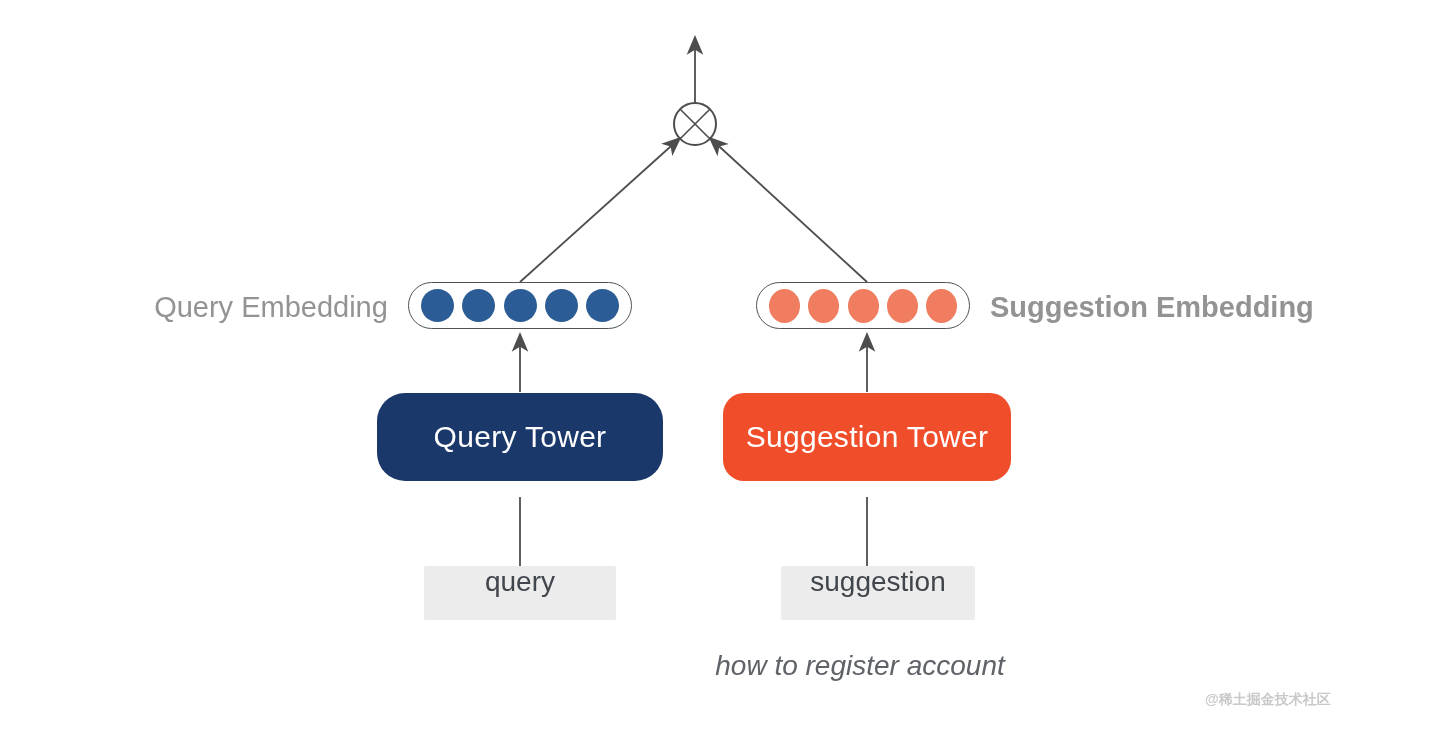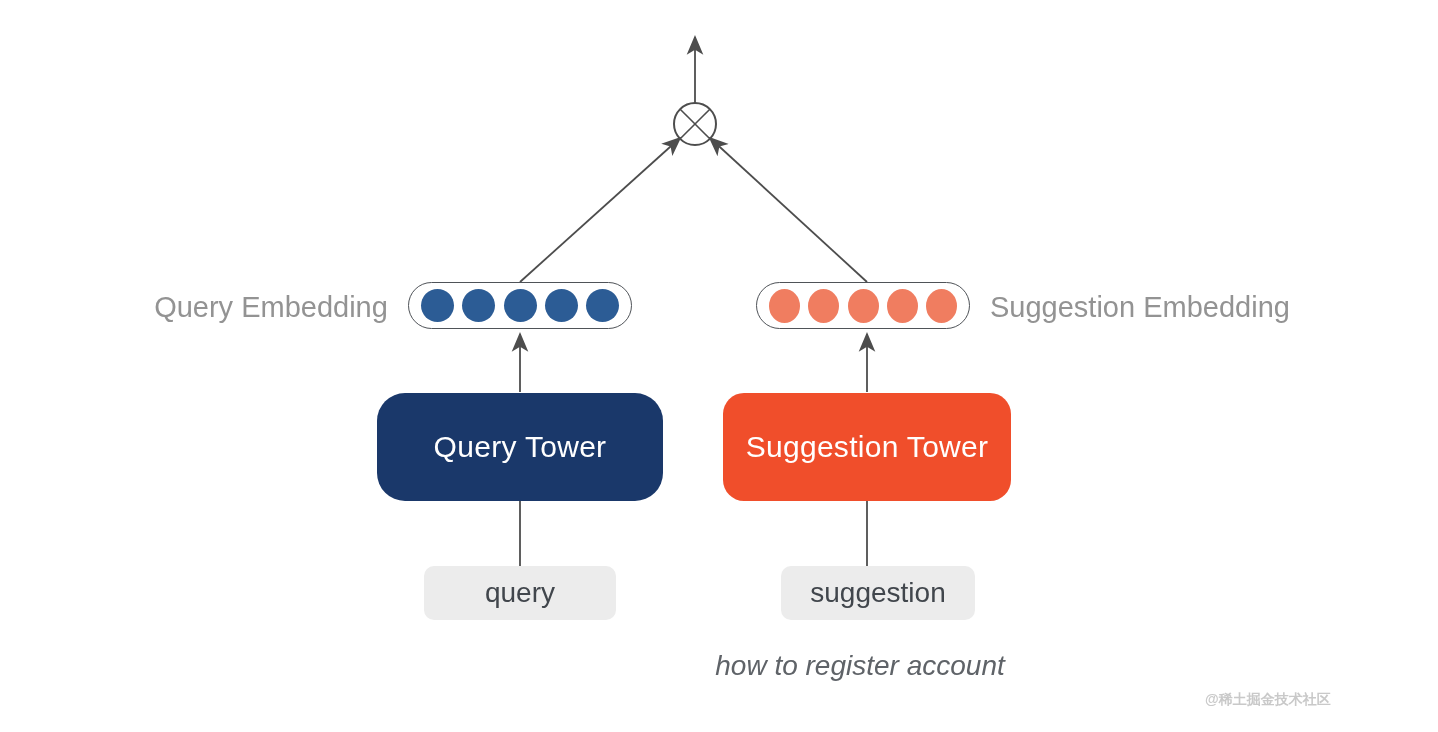--- a/index.html
+++ b/index.html
@@ -60,46 +60,45 @@
   .capsule-suggestion .dot { background: var(--suggestion-dot, #f07d60); width: 31px; height: 34px; }
 
   .embed-label {
     position: absolute;
     top: 291px;
     font-size: 29px;
     color: var(--label-gray, #939393);
     white-space: nowrap;
   }
   .embed-label-query { left: 145px; width: 252px; text-align: center; }
-  .embed-label-suggestion { left: 990px; text-align: center; }
+  .embed-label-suggestion { left: 990px; text-align: center; font-weight: bold; }
 
   .tower {
     position: absolute;
     top: 393px;
-    height: 108px;
+    height: 88px;
     border-radius: 28px;
     display: flex;
     align-items: center;
     justify-content: center;
     color: #ffffff;
     font-size: 30px;
     font-weight: 500;
     letter-spacing: 0.3px;
   }
   .tower-query { left: 377px; width: 286px; background: var(--query-tower-bg, #1a386a); }
   .tower-suggestion { left: 723px; width: 288px; background: var(--suggestion-tower-bg, #f04e2b); border-radius: 21px; }
 
   .input-box {
     position: absolute;
     top: 566px;
     height: 54px;
     background: var(--input-box-bg, #ececec);
-    border-radius: 10px;
+    border-radius: 2px;
     display: flex;
-    align-items: center;
     justify-content: center;
     font-size: 28px;
     color: #41464c;
   }
   .input-box-query { left: 424px; width: 192px; }
   .input-box-suggestion { left: 771px; width: 194px; margin-left: 10px; }
 
   .caption {
     position: absolute;
     top: 650px;

